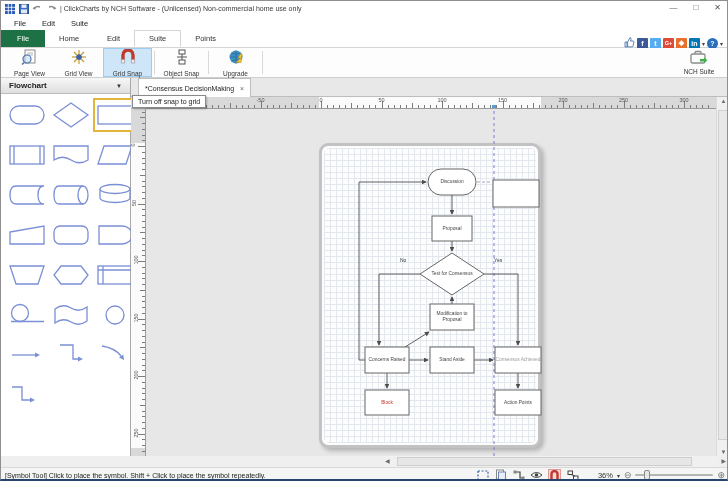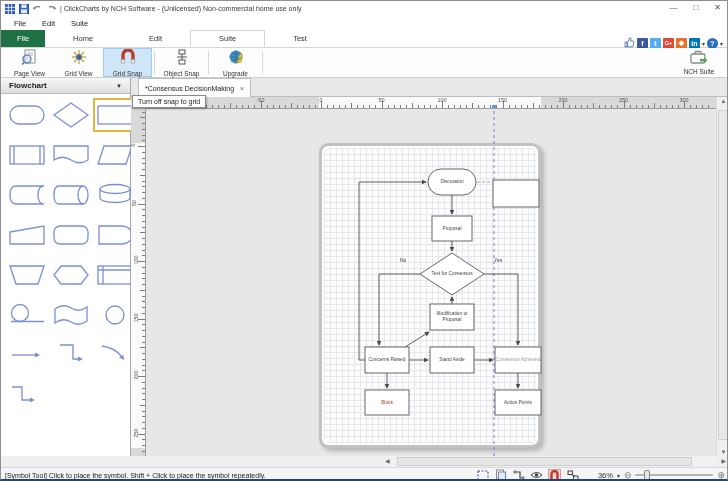--- a/index.html
+++ b/index.html
@@ -15,21 +15,21 @@
   .qicon{width:11px;height:10px;display:flex;align-items:center;justify-content:center;}
   .winctl{position:absolute;right:2px;top:0;display:flex;gap:16px;padding-right:6px;}
   .winctl span{font-size:8px;color:#555;line-height:14px;cursor:default;}
 
   
   .menubar{left:0;top:15px;width:728px;height:15px;display:flex;align-items:center;gap:2px;padding-left:6px;background:#fff;}
   .menubar .mitem{font-size:7.5px;color:#222;padding:1px 7px;}
 
   
   .tabrow{left:0;top:30px;width:728px;height:17px;background:#fff;border-bottom:1px solid #d5d5d5;display:flex;align-items:flex-end;}
-  .rtab{font-size:7.5px;color:#333;padding:3px 28px;height:17px;display:flex;align-items:center;}
+  .rtab{font-size:7.5px;color:#333;padding:3px 14px;height:17px;display:flex;align-items:center;}
   .rtab.file{background:#1e7145;color:#fff;padding:3px 16px;}
   .rtab.active{background:#fff;border:1px solid #d5d5d5;border-bottom:1px solid #fff;}
   .social{position:absolute;right:4px;top:33px;display:flex;align-items:center;gap:2px;}
   .sq{width:11px;height:11px;display:flex;align-items:center;justify-content:center;color:#fff;font-size:7px;font-weight:bold;border-radius:1px;}
   .caret{font-size:6px;color:#444;}
 
   
   .toolbar{left:0;top:47px;width:728px;height:30px;background:#fdfdfd;border-bottom:1px solid #cfcfcf;display:flex;align-items:stretch;padding-left:4px;}
   .tbtn{width:49px;display:flex;flex-direction:column;align-items:center;justify-content:center;gap:1px;border:1px solid transparent;}
   .tbtn .lbl{font-size:6.5px;color:#333;white-space:nowrap;}
@@ -139,21 +139,21 @@
       <span class="mitem">File</span>
       <span class="mitem">Edit</span>
       <span class="mitem">Suite</span>
     </div>
 
   <div class="abs tabrow" id="tabrow">
       <span class="rtab file">File</span>
       <span class="rtab">Home</span>
       <span class="rtab">Edit</span>
       <span class="rtab active">Suite</span>
-      <span class="rtab">Test</span>
+      <span class="rtab">Points</span>
     </div>
   <div class="social" id="social">
       <span><svg width="12" height="12">
           <path d="M2 6 h2 v5 H2 Z M4.6 11 V6 L7 1.5 q1.4 0.2 1 2 l-0.5 1.5 h2.6 q1 0.1 0.8 1.2 l-0.8 3.6 q-0.2 1 -1.2 1 Z" fill="none" stroke="#4a74b0" stroke-width="0.9"></path>
         </svg></span>
       <span class="sq" style="background: rgb(59, 89, 152);">f</span>
       <span class="sq" style="background: rgb(85, 172, 238);">t</span>
       <span class="sq" style="background: rgb(221, 75, 57); font-size: 5.5px;">G+</span>
       <span class="sq" style="background: rgb(232, 112, 42);">◆</span>
       <span class="sq" style="background: rgb(0, 119, 181);">in</span>

